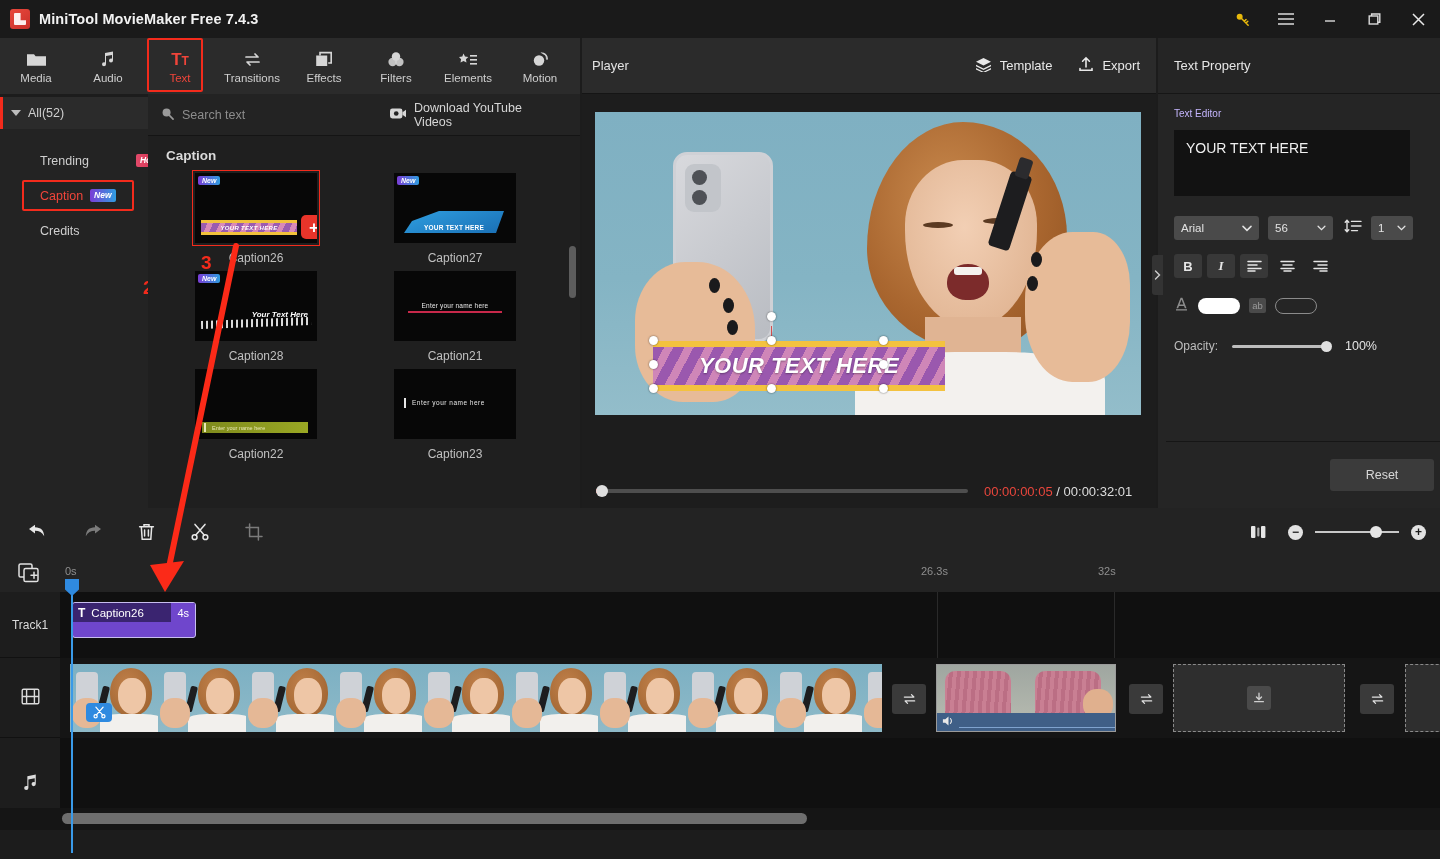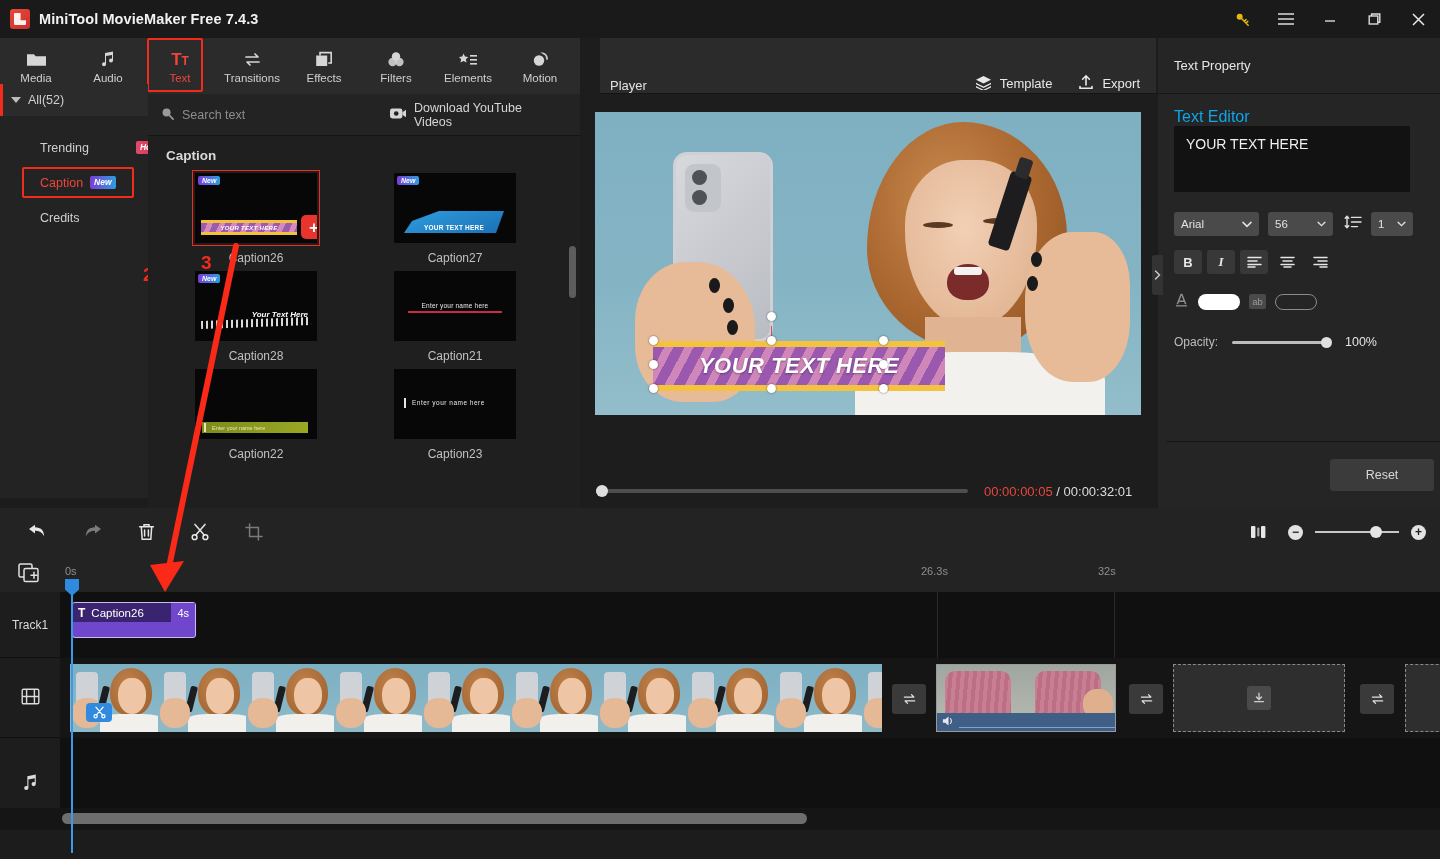--- a/index.html
+++ b/index.html
@@ -55,21 +55,21 @@
     position: absolute; left: 3px; top: -2px; width: 56px; height: 54px;
     border: 2px solid #f32b1c; border-radius: 2px; pointer-events: none;
   }
   .step-num {
     position: absolute; font-size: 19px; font-weight: bold; color: #f32b1c;
     font-family: "Liberation Sans", sans-serif;
   }
 
   
   .catrail {
-    position: absolute; left: 0; top: 84px; width: 148px; height: 414px;
+    position: absolute; left: 0; top: 97px; width: 148px; height: 414px;
     background: #232323;
   }
   .all-header {
     height: 32px; display: flex; align-items: center; gap: 7px;
     padding-left: 8px; color: #cfcfcf; font-size: 12.5px;
     border-left: 3px solid #f32b1c; background: #2b2b2b;
   }
   .caret-dn { width: 0; height: 0; border-left: 5px solid transparent; border-right: 5px solid transparent; border-top: 6px solid #bdbdbd; }
   .cat-list { padding-top: 14px; }
   .cat-item {
@@ -177,23 +177,22 @@
 
   
   .anno-svg { position: absolute; left: 0; top: 0; width: 1440px; height: 859px; pointer-events: none; z-index: 50; }
 
   
   .player {
     position: absolute; left: 582px; top: 38px; width: 574px; height: 470px;
     background: #1d1d1d;
   }
   .player-head {
-    height: 56px; display: flex; align-items: flex-end; background: #2b2b2b;
+    height: 56px; display: flex; align-items: center; background: #2b2b2b;
     border-bottom: 1px solid #151515;
-    margin-left: 18px;
   }
   .player-label { margin-left: 10px; font-size: 13px; color: #e2e2e2; }
   .ph-btn { display: flex; align-items: center; gap: 8px; font-size: 13px; color: #e8e8e8; }
   .ph-right { margin-left: auto; display: flex; align-items: center; gap: 26px; margin-right: 16px; }
   .video-stage {
     position: absolute; left: 13px; top: 74px; width: 546px; height: 303px;
     background: #000; overflow: hidden;
   }
   .video-inner {
     position: absolute; left: 0; top: 0; width: 546px; height: 303px;
@@ -315,21 +314,21 @@
   }
 
   
   .props {
     position: absolute; left: 1158px; top: 38px; width: 282px; height: 470px;
     background: #252525;
   }
   .props-head { height: 56px; display: flex; align-items: center; padding-left: 16px;
     font-size: 13px; color: #e6e6e6; border-bottom: 1px solid #161616; }
   .props-body { padding: 14px 16px 0 16px; }
-  .props-label { font-size: 16px; color: #0ea5e9; }
+  .props-label { font-size: 10px; color: #c4b5fd; margin-bottom: 11px; }
   .text-area {
     width: 236px; height: 66px; background: #121212; border: none; outline: none; resize: none;
     color: #f0f0f0; font-size: 14px; font-family: "Liberation Sans", sans-serif;
     padding: 10px 12px;
   }
   .row1 { display: flex; align-items: center; gap: 9px; margin-top: 16px; }
   .ddl {
     height: 24px; background: #4a4a4a; border-radius: 3px; display: flex; align-items: center;
     justify-content: space-between; padding: 0 7px; font-size: 11.5px; color: #e2e2e2;
   }

